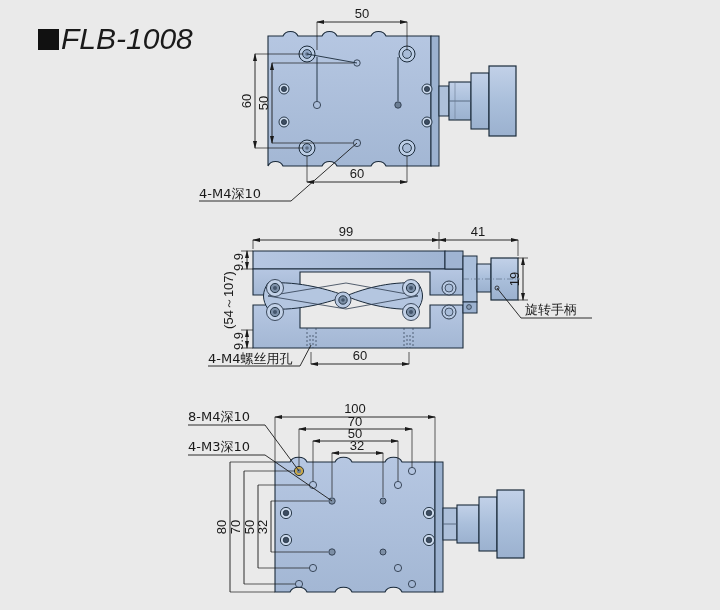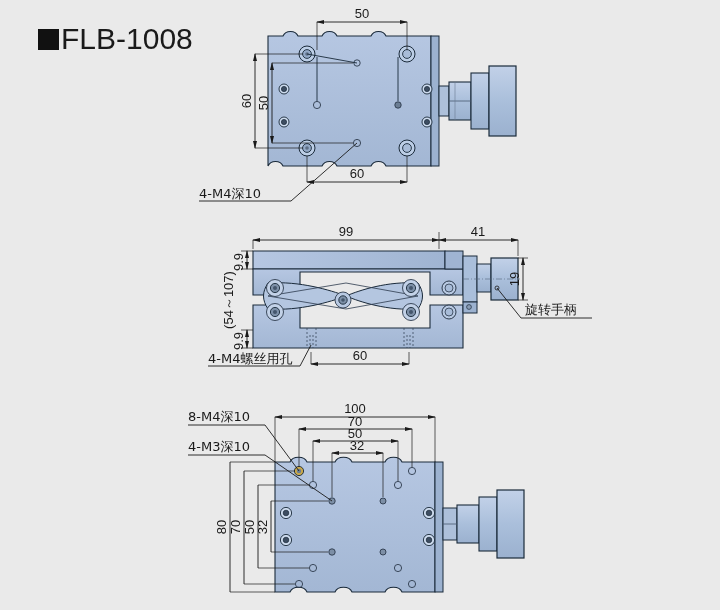--- a/index.html
+++ b/index.html
@@ -22,20 +22,21 @@
     background: #eaeaea;
   }
   #title-block {
     position: absolute;
     left: 38px;
     top: 24px;
     display: flex;
     align-items: center;
     gap: 2px;
     user-select: none;
+    font-style: italic;
   }
   #title-square {
     width: 21px;
     height: 21px;
     background: #111111;
     display: inline-block;
   }
   #title-text {
     font-size: 30px;
     font-weight: 400;

